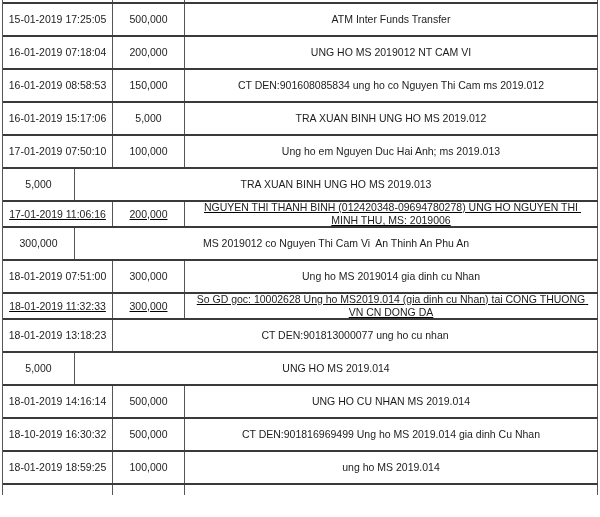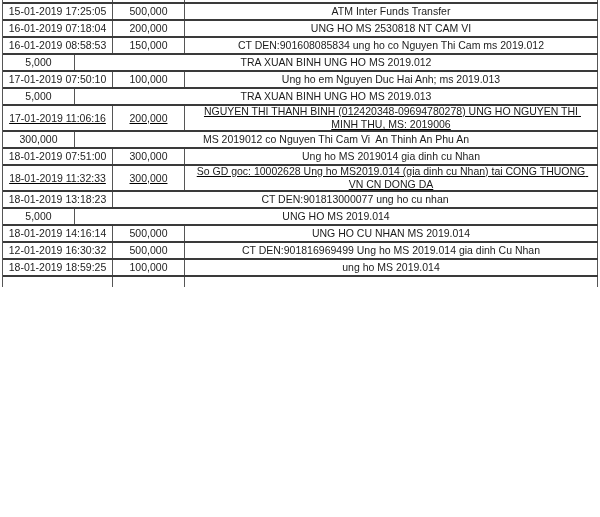--- a/index.html
+++ b/index.html
@@ -23,21 +23,21 @@
     left: 2px;
     top: 0;
     width: 595px;
     border-left: 1px solid #565656;
   }
   .row {
     display: flex;
     align-items: stretch;
     box-sizing: border-box;
     border-bottom: 2px solid #3a3a3a;
-    height: 17px;
+    height: 33px;
   }
   .row.tall { height: 26px; text-decoration: underline; }
   .row.sliver-top { height: 4px; }
   .row.sliver-bottom { height: 10px; border-bottom: none; }
   .cell {
     box-sizing: border-box;
     border-right: 1px solid #565656;
     display: flex;
     align-items: center;
     justify-content: center;
@@ -63,28 +63,29 @@
     </div>
 
     <div class="row">
     <div class="cell c-date">15-01-2019 17:25:05</div>
     <div class="cell c-amount">500,000</div>
     <div class="cell c-desc">ATM Inter Funds Transfer</div>
   </div>
       <div class="row">
     <div class="cell c-date">16-01-2019 07:18:04</div>
     <div class="cell c-amount">200,000</div>
-    <div class="cell c-desc">UNG HO MS 2530818 NT CAM VI</div>
+    <div class="cell c-desc">UNG HO MS 2019012 NT CAM VI</div>
   </div>
       <div class="row">
     <div class="cell c-date">16-01-2019 08:58:53</div>
     <div class="cell c-amount">150,000</div>
     <div class="cell c-desc">CT DEN:901608085834 ung ho co Nguyen Thi Cam ms 2019.012</div>
   </div>
       <div class="row">
+    <div class="cell c-date">16-01-2019 15:17:06</div>
     <div class="cell c-amount">5,000</div>
     <div class="cell c-desc">TRA XUAN BINH UNG HO MS 2019.012</div>
   </div>
       <div class="row">
     <div class="cell c-date">17-01-2019 07:50:10</div>
     <div class="cell c-amount">100,000</div>
     <div class="cell c-desc">Ung ho em Nguyen Duc Hai Anh; ms 2019.013</div>
   </div>
       <div class="row">
     <div class="cell c-amount">5,000</div>
@@ -116,21 +117,21 @@
       <div class="row">
     <div class="cell c-amount">5,000</div>
     <div class="cell c-desc">UNG HO MS 2019.014</div>
   </div>
       <div class="row">
     <div class="cell c-date">18-01-2019 14:16:14</div>
     <div class="cell c-amount">500,000</div>
     <div class="cell c-desc">UNG HO CU NHAN MS 2019.014</div>
   </div>
       <div class="row">
-    <div class="cell c-date">12-01-2019 16:30:32</div>
+    <div class="cell c-date">18-10-2019 16:30:32</div>
     <div class="cell c-amount">500,000</div>
     <div class="cell c-desc">CT DEN:901816969499 Ung ho MS 2019.014 gia dinh Cu Nhan</div>
   </div>
       <div class="row">
     <div class="cell c-date">18-01-2019 18:59:25</div>
     <div class="cell c-amount">100,000</div>
     <div class="cell c-desc">ung ho MS 2019.014</div>
   </div>
       <div class="row sliver-bottom">
       <div class="cell c-date"></div>

